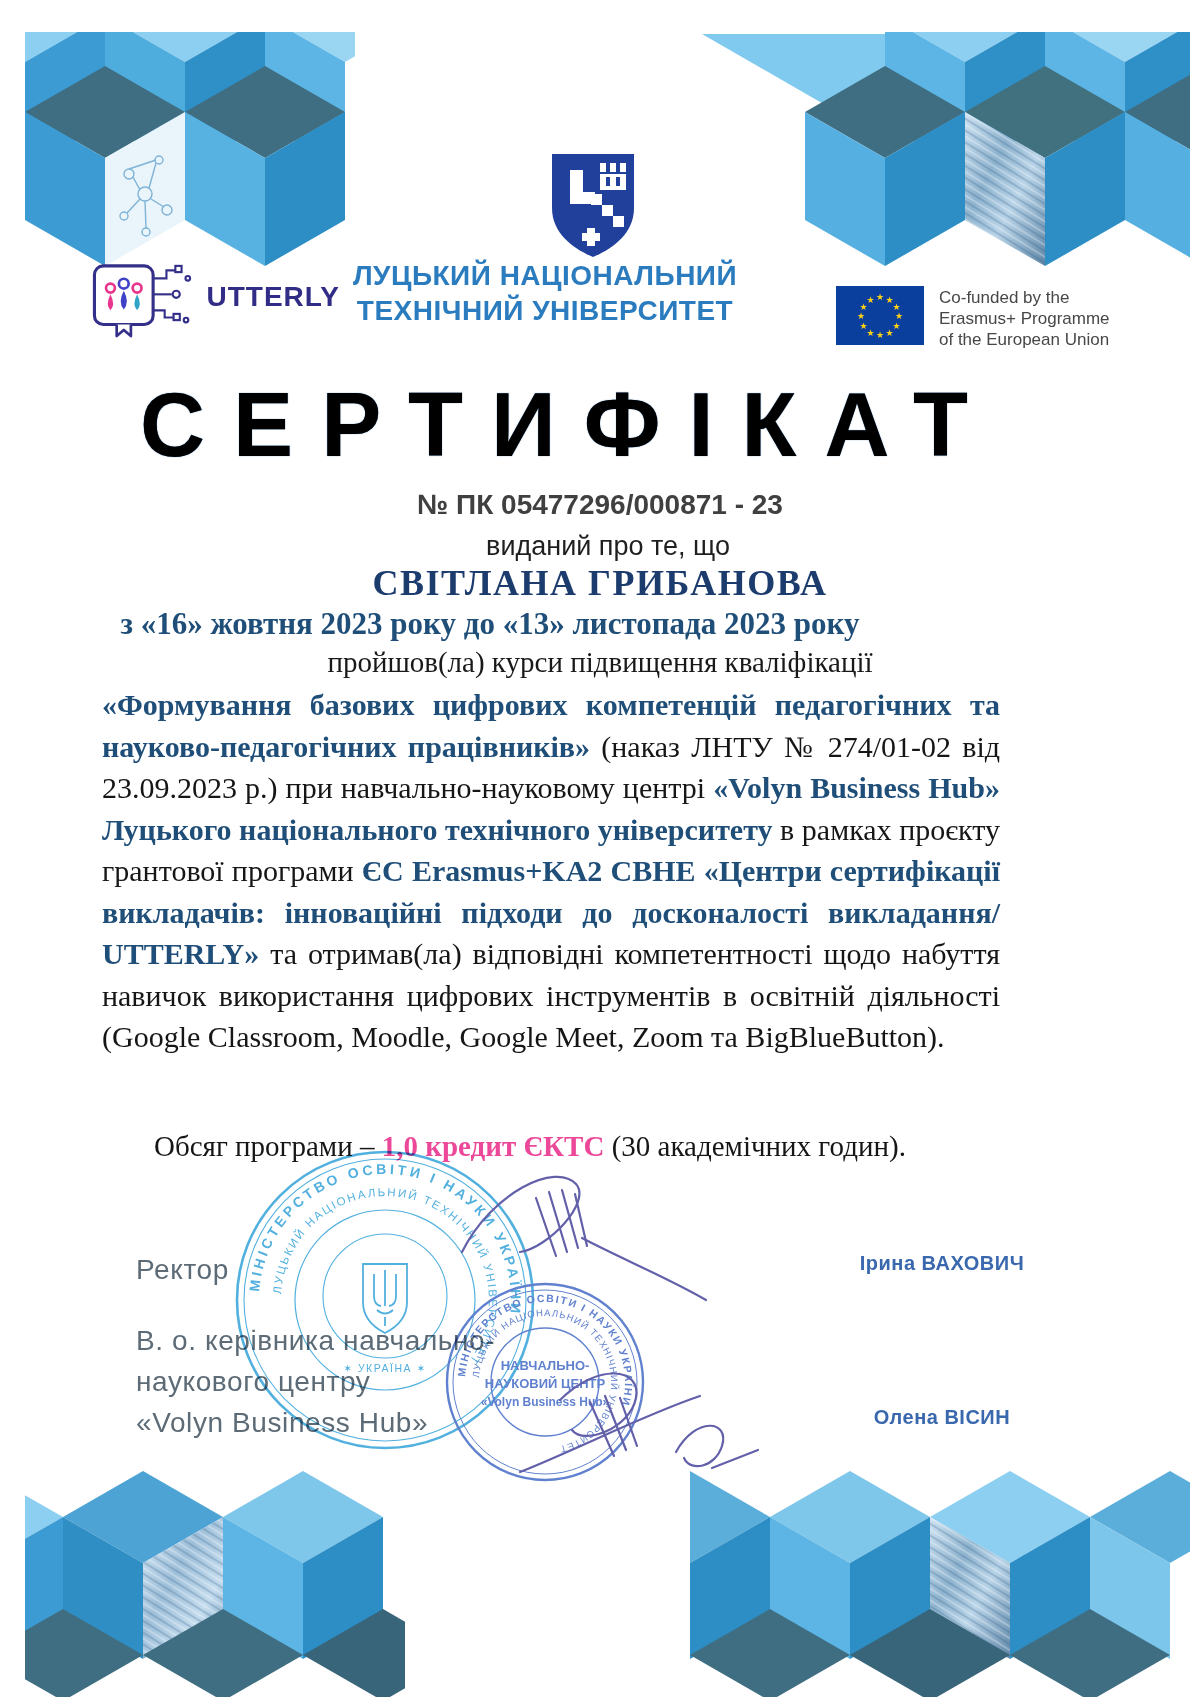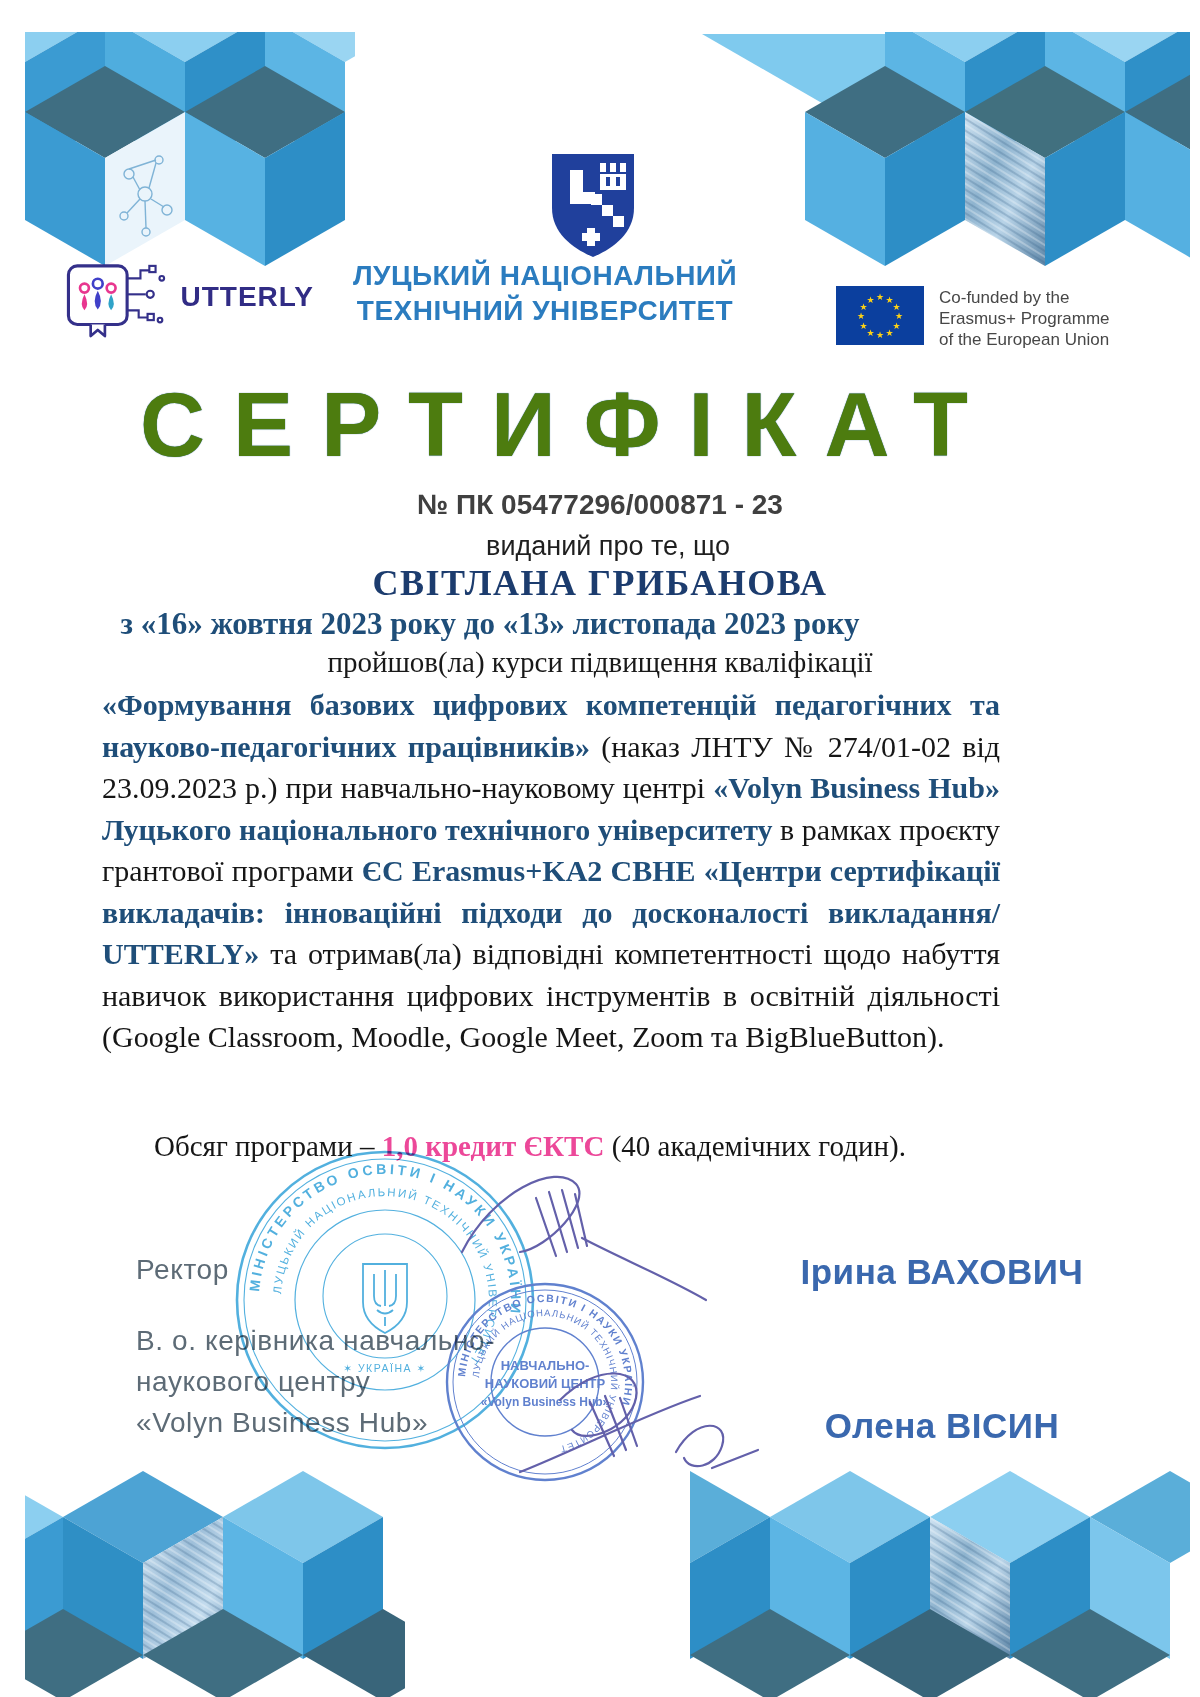--- a/index.html
+++ b/index.html
@@ -1,45 +1,45 @@
 <!DOCTYPE html>
 <html><head>
 <meta charset="utf-8">
 <style>
   html,body{margin:0;padding:0;background:#9aa0a6;}
   .page{position:relative;width:1200px;height:1697px;background:#ffffff;margin:0 auto;overflow:hidden;
         font-family:"Liberation Sans",sans-serif;}
   .abs{position:absolute;}
   svg{display:block;}
   
-  .utterly{left:64px;top:254px;width:250px;height:86px;display:flex;align-items:center;gap:8px;}
+  .utterly{left:90px;top:254px;width:250px;height:86px;display:flex;align-items:center;gap:8px;}
   .utterly-word{font-weight:700;font-size:28px;letter-spacing:1px;color:#312c85;}
   .uni-name{left:320px;top:258px;width:450px;text-align:center;color:#2b7cbf;font-weight:700;
             font-size:28px;line-height:35px;letter-spacing:.5px;}
   .eu-block{left:836px;top:286px;display:flex;align-items:flex-start;gap:15px;}
   .eu-text{font-size:17px;line-height:21px;color:#474747;padding-top:1px;}
   
   .title{left:0;top:374px;width:1108px;text-align:center;font-size:90px;font-weight:700;
-         letter-spacing:28px;color:#4d7c0f;text-indent:28px;text-shadow:0 0 1px #1d5e9d;}
+         letter-spacing:28px;color:#000000;text-indent:28px;text-shadow:0 0 1px #1d5e9d;}
   .cert-number{left:0;top:489px;width:1200px;text-align:center;font-size:28px;font-weight:700;color:#404040;}
   .issued{left:0;top:531px;width:1200px;text-align:center;font-size:27px;color:#1f1f1f;padding-left:8px;}
   .serif{font-family:"Liberation Serif",serif;}
   .recipient{left:0;top:562px;width:1200px;text-align:center;font-size:36px;font-weight:700;
              letter-spacing:1.5px;color:#1c3c6e;}
   .period{left:0;top:606px;width:980px;text-align:center;font-size:31px;font-weight:700;color:#1f4e79;}
   .course-intro{left:0;top:646px;width:1200px;text-align:center;font-size:29px;color:#191919;}
   .body-par{left:102px;top:684px;width:898px;font-size:30px;line-height:41.5px;text-align:justify;color:#161616;}
   .body-par .em{color:#1f4e79;font-weight:700;}
   .volume{left:102px;top:1130px;width:898px;font-size:29px;color:#161616;text-indent:52px;}
   .volume .em{color:#ec4899;font-weight:700;}
   
   .sig-label{color:#5d6b76;font-size:28px;letter-spacing:.6px;margin-left:34px;}
   .sig-l1{left:102px;top:1254px;}
   .sig-l2{left:102px;top:1320px;line-height:41px;}
-  .sig-name{width:400px;text-align:center;font-size:35px;font-weight:700;color:#3a68ae;letter-spacing:.5px;}
+  .sig-name{width:400px;text-align:center;font-size:20px;font-weight:700;color:#3a68ae;letter-spacing:.5px;}
   .sig-r1{left:742px;top:1252px;}
   .sig-r2{left:742px;top:1406px;}
   .stamp-layer{left:0;top:0;pointer-events:none;mix-blend-mode:multiply;opacity:.88;}
   .decor{pointer-events:none;}
 </style>
 </head>
 <body>
 
 <svg class="abs" width="0" height="0" aria-hidden="true">
   <defs>
@@ -228,21 +228,21 @@
   </div>
 
   <div class="abs title">СЕРТИФІКАТ</div>
   <div class="abs cert-number">№ ПК 05477296/000871 - 23</div>
   <div class="abs issued">виданий про те, що</div>
   <div class="abs recipient serif">СВІТЛАНА ГРИБАНОВА</div>
   <div class="abs period serif">з «16» жовтня 2023 року до «13» листопада 2023 року</div>
   <div class="abs course-intro serif">пройшов(ла) курси підвищення кваліфікації</div>
   <div class="abs body-par serif"><span class="em">«Формування базових цифрових компетенцій педагогічних та науково-педагогічних працівників»</span><span class=""> (наказ ЛНТУ № 274/01-02 від 23.09.2023 р.) при навчально-науковому центрі </span><span class="em">«Volyn Business Hub» Луцького національного технічного університету</span><span class=""> в рамках проєкту грантової програми </span><span class="em">ЄС Erasmus+KA2 CBHE «Центри сертифікації викладачів: інноваційні підходи до досконалості викладання/ UTTERLY»</span><span class=""> та отримав(ла) відповідні компетентності щодо набуття навичок використання цифрових інструментів в освітній діяльності (Google Classroom, Moodle, Google Meet, Zoom та BigBlueButton).</span></div>
   <div class="abs volume serif">
-    <span>Обсяг програми – </span><span class="em">1,0 кредит ЄКТС</span><span> (40 академічних годин).</span>
+    <span>Обсяг програми – </span><span class="em">1,0 кредит ЄКТС</span><span> (30 академічних годин).</span>
   </div>
 
   <div class="abs sig-label sig-l1">Ректор</div>
   <div class="abs sig-label sig-l2">
     <div>В. о. керівника навчально-</div>
     <div>наукового центру</div>
     <div>«Volyn Business Hub»</div>
   </div>
   <div class="abs sig-name sig-r1">Ірина ВАХОВИЧ</div>
   <div class="abs sig-name sig-r2">Олена ВІСИН</div>

